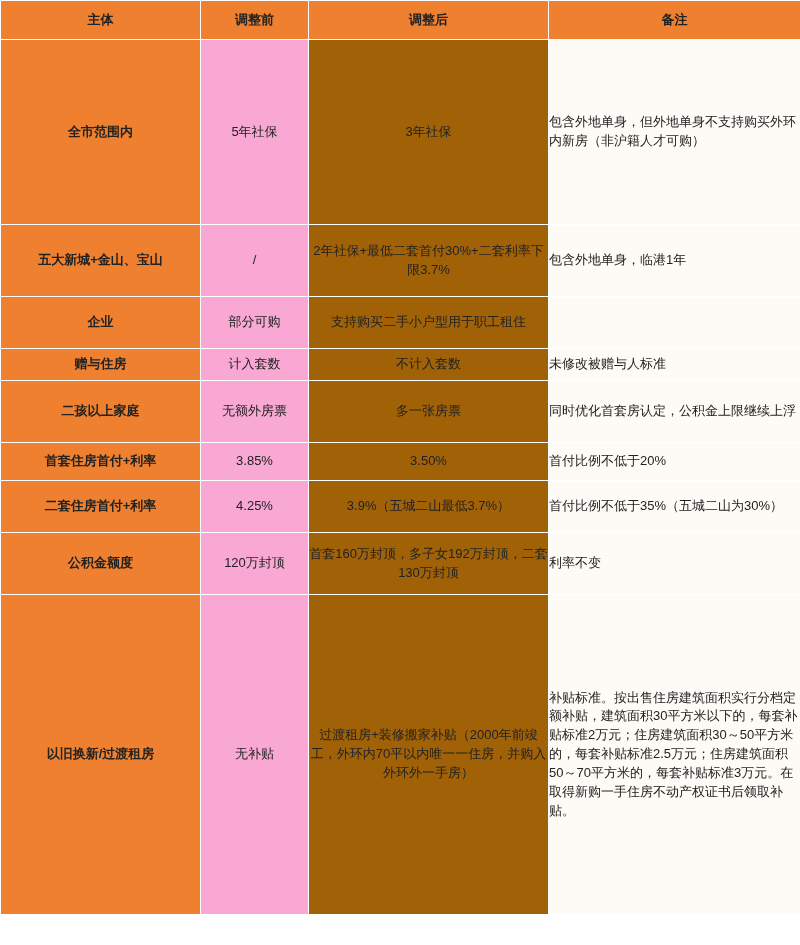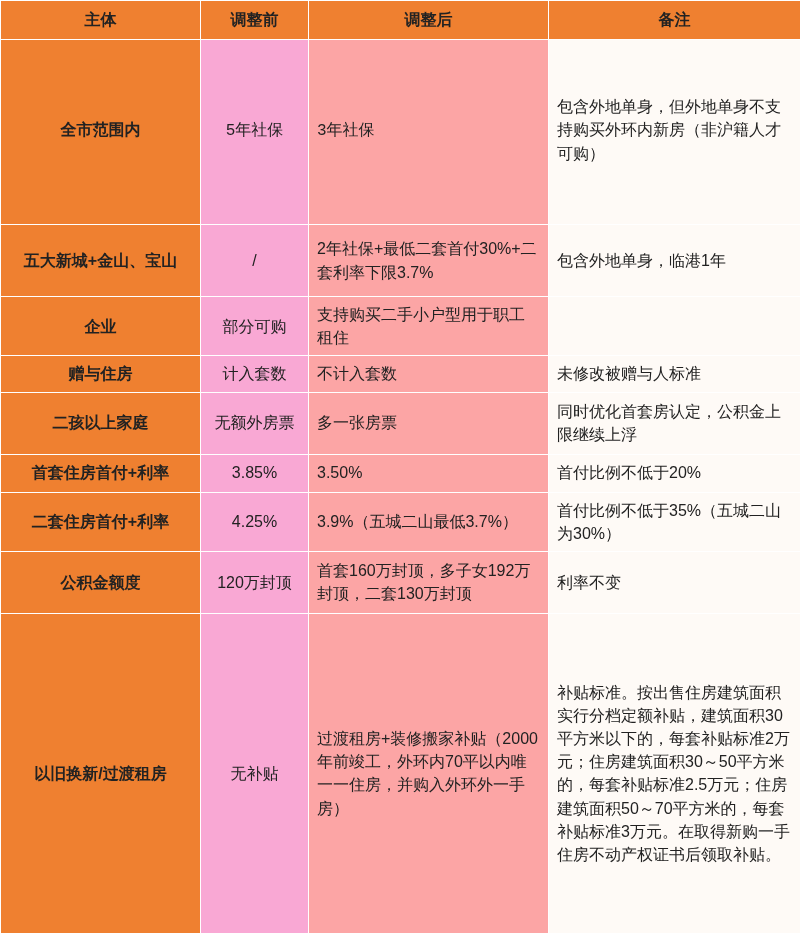--- a/index.html
+++ b/index.html
@@ -16,22 +16,22 @@
   #policy-table {
     width: 800px;
     border-collapse: collapse;
     table-layout: fixed;
     position: relative;
     z-index: 2;
   }
   #policy-table td, #policy-table th {
     border: 1px solid #ffffff;
     vertical-align: middle;
-    padding: 6px 8px;
-    font-size: 16px;
+    padding: 6px 0;
+    font-size: 13px;
     line-height: 1.45;
     color: #222222;
   }
   .header-cell {
     background: #ef8030;
     color: #ffffff;
     font-weight: bold;
     text-align: center;
     font-size: 16px;
     height: 26px;
@@ -43,21 +43,22 @@
     font-weight: bold;
     text-align: center;
     font-size: 15.5px;
   }
   .before-cell {
     background: #f9a8d4;
     text-align: center;
     color: #1d1d1d;
   }
   .after-cell {
-    background: #fca5a5;
+    background: #a16207;
+    text-align: center;
     color: #1d1d1d;
   }
   .note-cell {
     background: #fefaf6;
     text-align: left;
     color: #1d1d1d;
   }
   .note-cell.center {
   }
   .col-subject { width: 200px; }
@@ -133,21 +134,21 @@
     </colgroup>
     <thead>
       <tr>
         <th class="header-cell">主体</th>
         <th class="header-cell">调整前</th>
         <th class="header-cell">调整后</th>
         <th class="header-cell">备注</th>
       </tr>
     </thead>
     <tbody id="table-body">
-        <tr style="height: 185px; font-family: Liberation Mono, monospace;">
+        <tr style="height: 185px;">
           <td class="subject-cell">全市范围内</td>
           <td class="before-cell">5年社保</td>
           <td class="after-cell">3年社保</td>
           <td class="note-cell">包含外地单身，但外地单身不支持购买外环内新房（非沪籍人才可购）</td>
         </tr>
         <tr style="height: 72px;">
           <td class="subject-cell">五大新城+金山、宝山</td>
           <td class="before-cell">/</td>
           <td class="after-cell">2年社保+最低二套首付30%+二套利率下限3.7%</td>
           <td class="note-cell">包含外地单身，临港1年</td>

